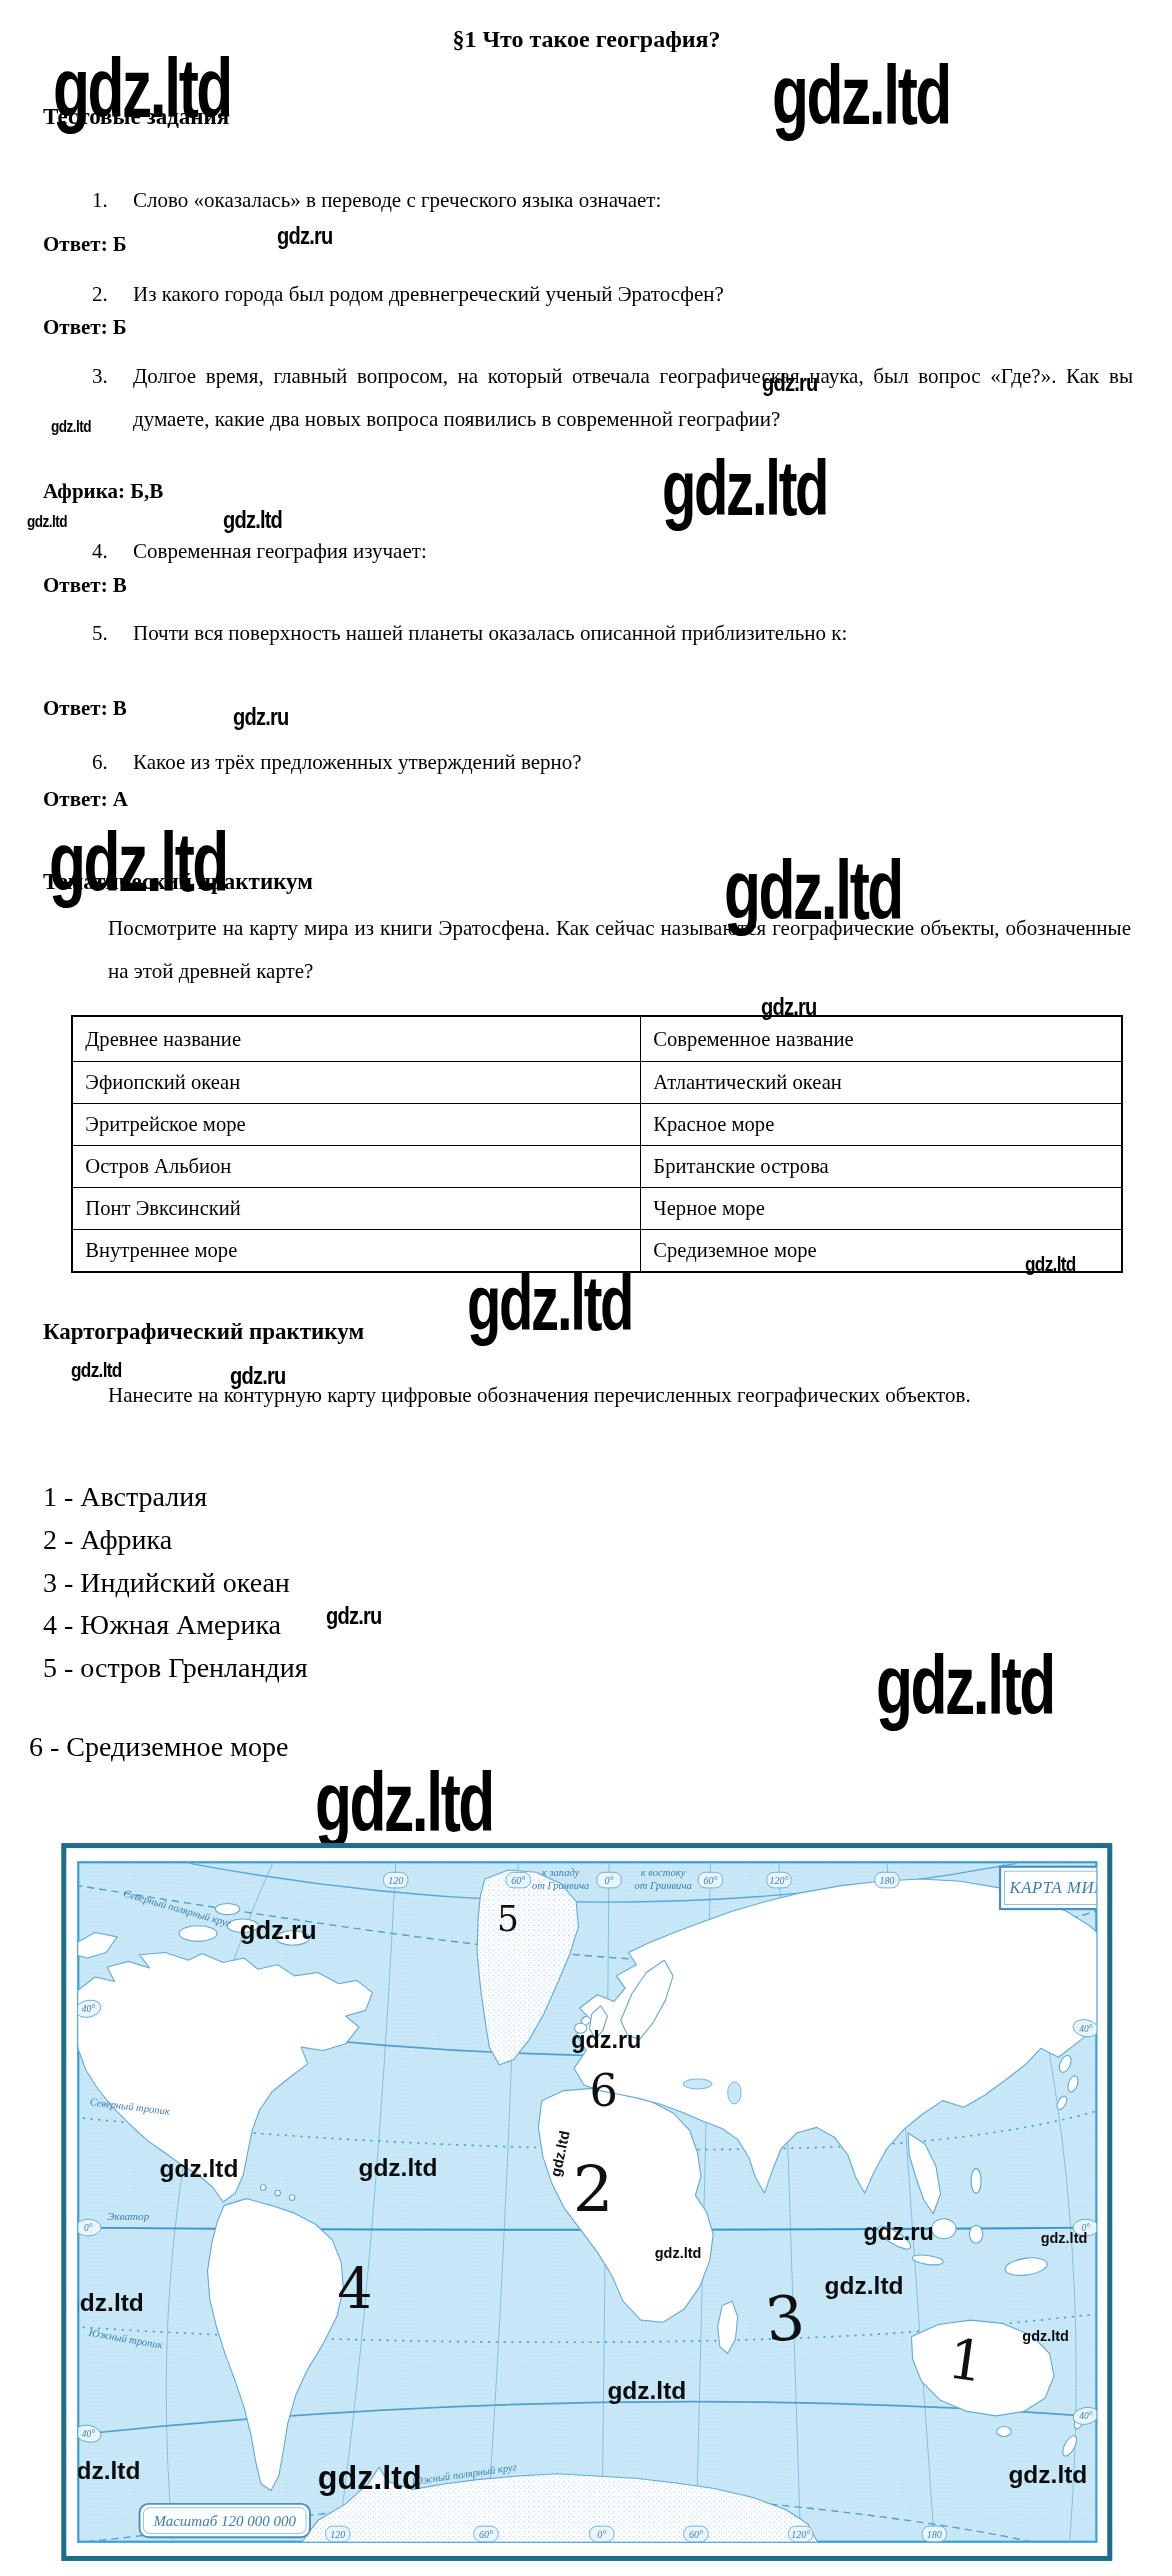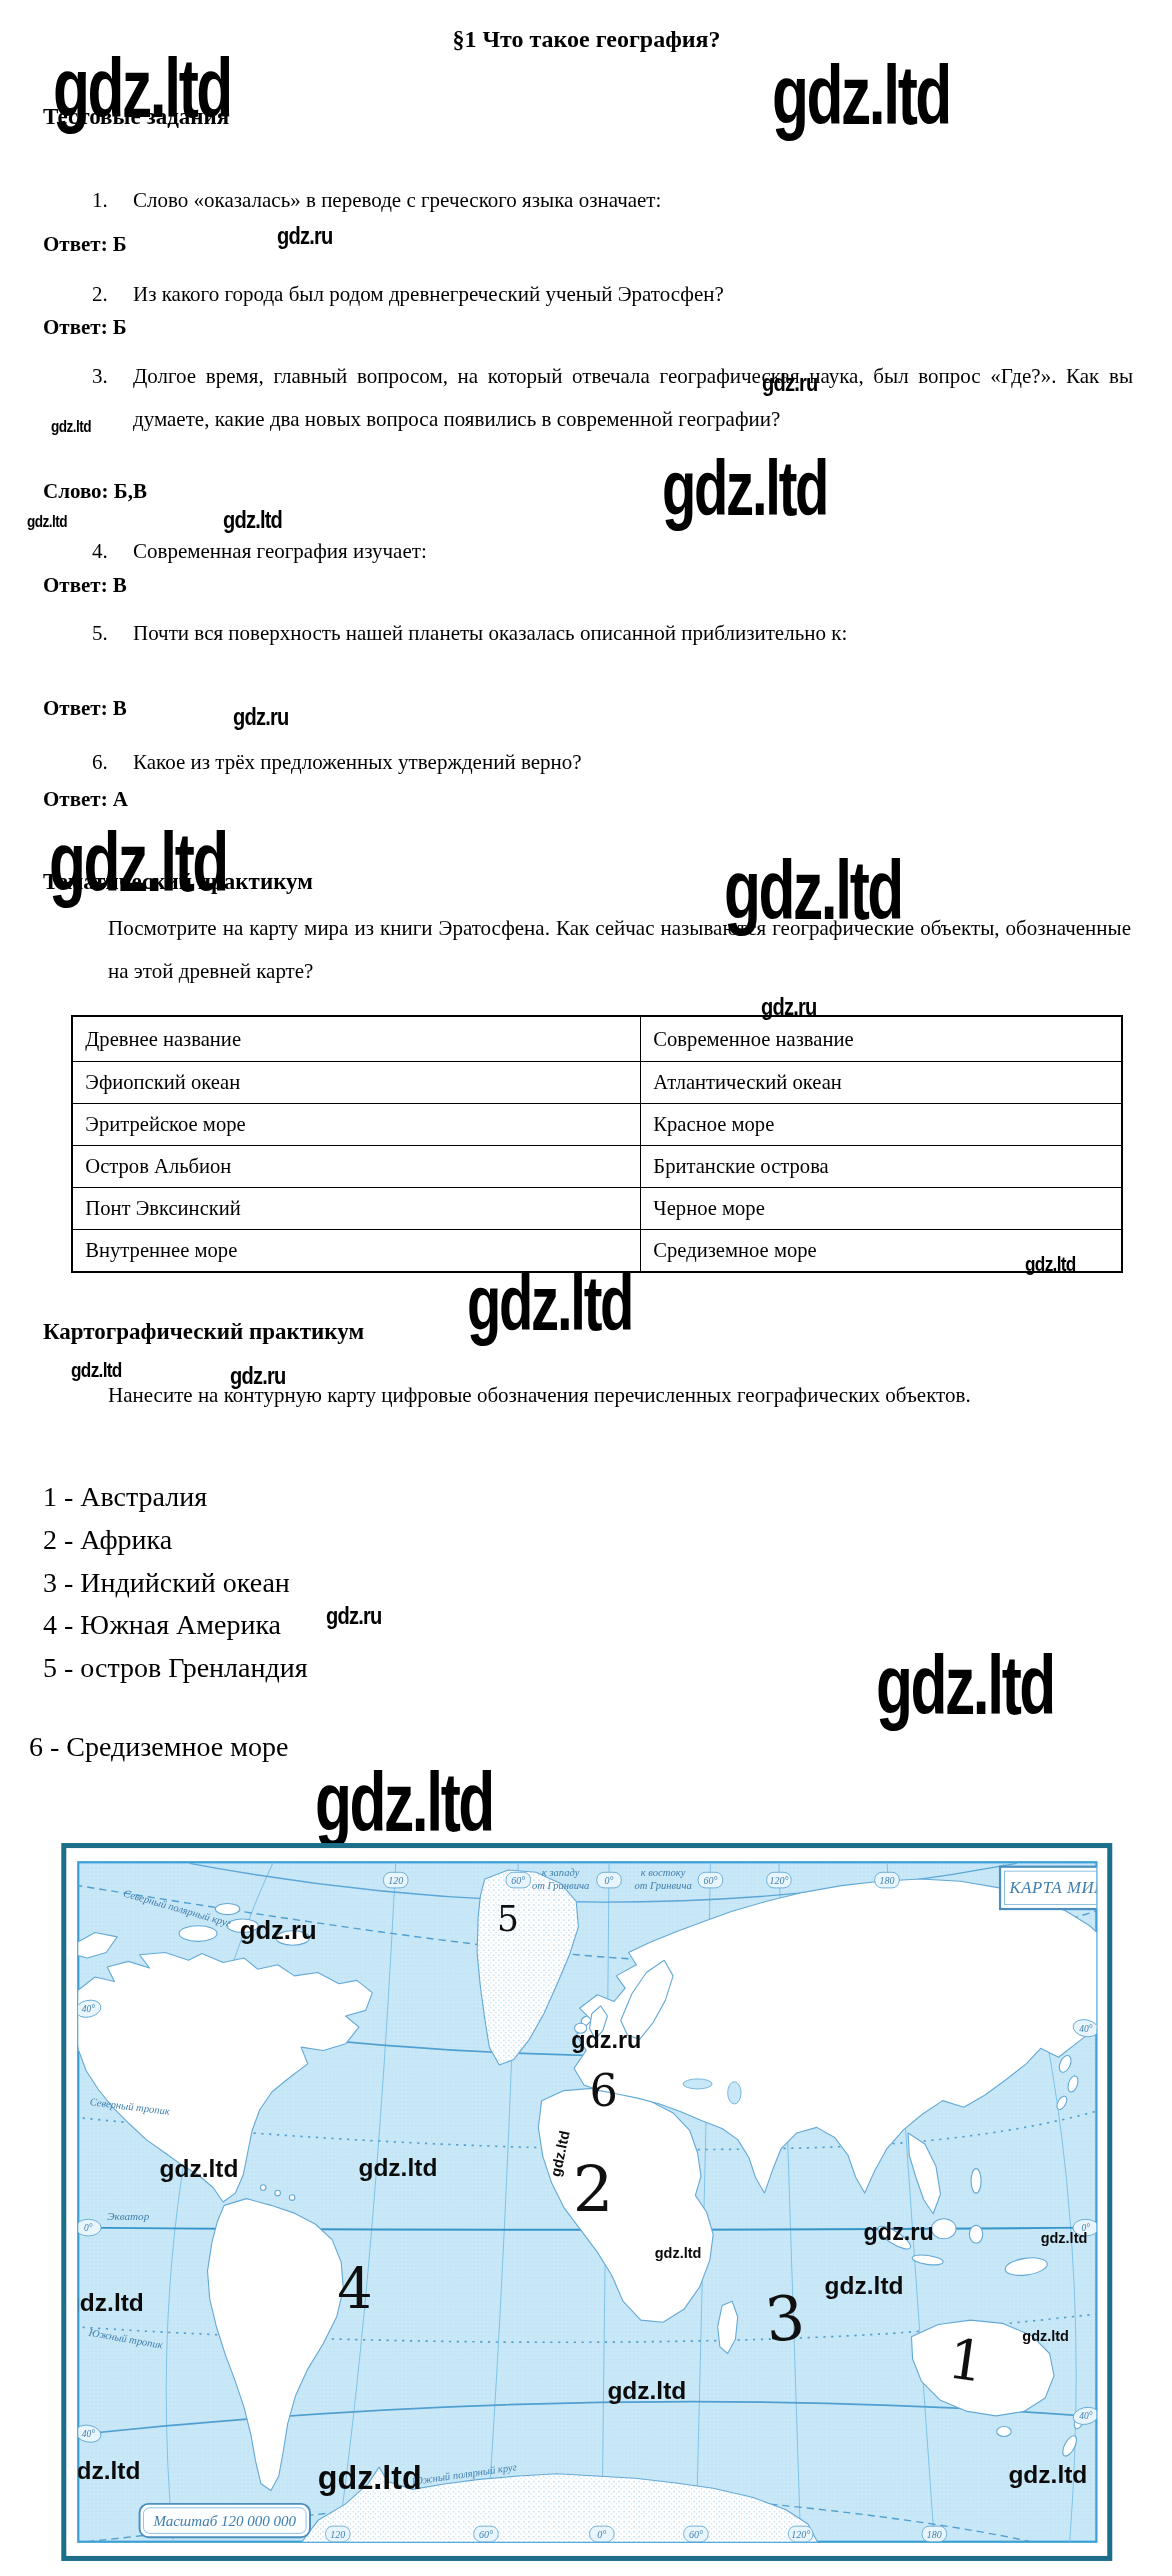--- a/index.html
+++ b/index.html
@@ -55,21 +55,21 @@
   </div>
   <div class="ans" style="top:315px;">Ответ: Б</div>
 
   <div class="q" style="top:355px;">
     <span class="num">3.</span>
     <span>Долгое время, главный вопросом, на который отвечала географическая наука, был вопрос «Где?». Как вы думаете, какие два новых вопроса появились в современной географии?</span>
   </div>
   <div class="wm sm" style="left:762px;top:369px;">gdz.ru</div>
   <div class="wm xs" style="left:51px;top:418px;">gdz.ltd</div>
   <div class="wm b140" style="left:662px;top:443px;">gdz.ltd</div>
-  <div class="ans" style="top:479px;">Слово: Б,В</div>
+  <div class="ans" style="top:479px;">Африка: Б,В</div>
   <div class="wm xs" style="left:27px;top:513px;">gdz.ltd</div>
   <div class="wm sm" style="left:223px;top:506px;">gdz.ltd</div>
 
   <div class="q" style="top:530px;">
     <span class="num">4.</span>
     <span>Современная география изучает:</span>
   </div>
   <div class="ans" style="top:573px;">Ответ: В</div>
 
   <div class="q" style="top:612px;">

